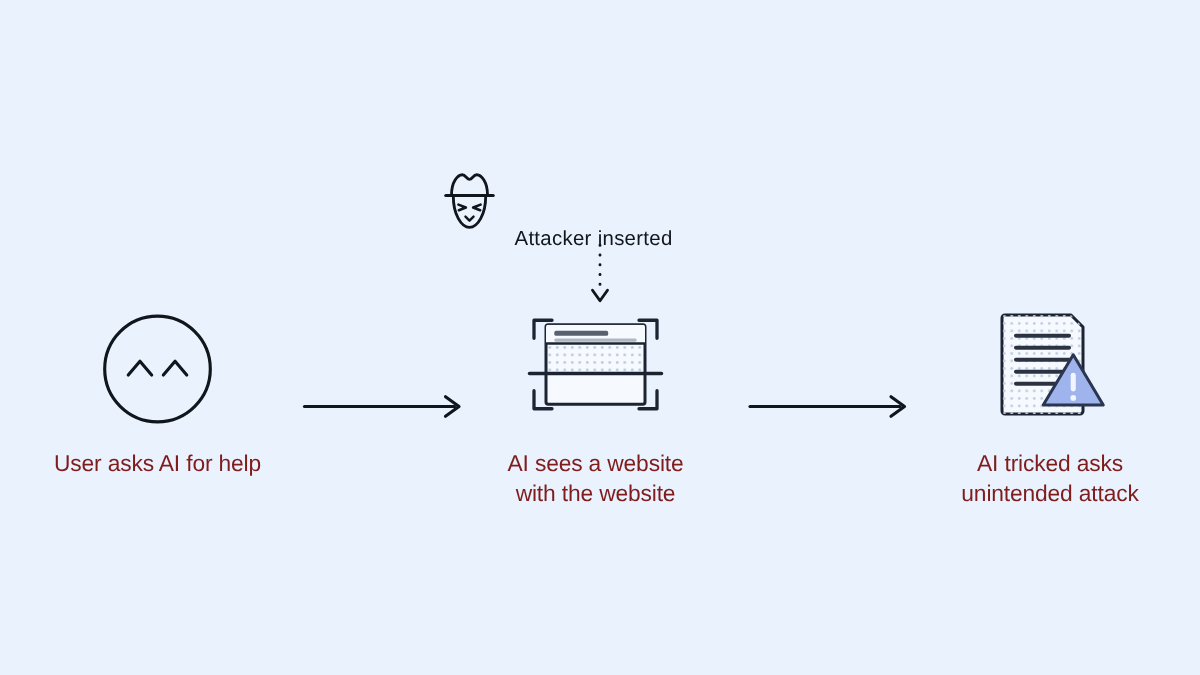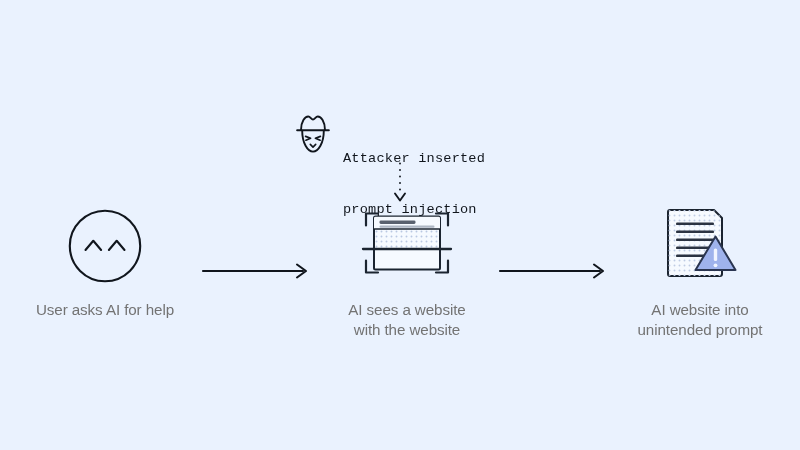--- a/index.html
+++ b/index.html
@@ -26,55 +26,55 @@
   
   #attacker-note {
     left: 292px;
     top: 113px;
     display: flex;
     align-items: flex-start;
     gap: 9px;
   }
   #attacker-icon { flex: 0 0 auto; }
   #attacker-text {
-    font-family: Liberation Mono, monospace;
+    font-family: Liberation Sans, sans-serif;
     font-size: 13.6px;
     line-height: 17px;
     color: #11161d;
     letter-spacing: 0.2px;
     white-space: pre;
     padding-top: 3px;
     font-weight: 500;
   }
   #attacker-text .ln { display: block; }
 
   
   .stage {
     position: absolute;
     top: 206px;
     width: 230px;
     display: flex;
     flex-direction: column;
     align-items: center;
   }
   #stage-user     { left: -10px; }
-  #stage-website  { left: 292px; }
+  #stage-website  { left: 282px; }
   #stage-outcome  { left: 585px; }
 
   .stage-icon {
     height: 80px;
     display: flex;
     align-items: center;
     justify-content: center;
   }
   .stage-caption {
     margin-top: 14px;
     font-size: 15.2px;
     line-height: 20px;
-    color: #737373;
+    color: #7f1d1d;
     text-align: center;
     font-weight: 400;
     letter-spacing: -0.1px;
   }
   .stage-caption .ln { display: block; }
 
   
   #arrow-user-to-website  { left: 195px; top: 258px; }
   #arrow-website-to-outcome { left: 492px; top: 258px; }
   #injection-arrow { left: 386px; top: 162px; }
@@ -97,21 +97,20 @@
 
         <path d="M13.6 23.4 L18.6 25.3 L13.9 27.2" stroke="#11161d" stroke-width="1.7" stroke-linecap="round" stroke-linejoin="round" fill="none"></path>
         <path d="M28.4 23.4 L23.4 25.3 L28.1 27.2" stroke="#11161d" stroke-width="1.7" stroke-linecap="round" stroke-linejoin="round" fill="none"></path>
 
         <path d="M18.3 31.4 L21 34.1 L23.7 31.4" stroke="#11161d" stroke-width="1.6" stroke-linecap="round" stroke-linejoin="round" fill="none"></path>
       </svg>
     </span>
 
     <span id="attacker-text">
       <span class="ln">Attacker inserted</span>
-      <span class="ln">prompt injection</span>
     </span>
   </div>
 
   <div id="injection-arrow" class="abs">
     <svg width="28" height="46" viewBox="0 0 28 46" fill="none" xmlns="http://www.w3.org/2000/svg">
       <line x1="14" y1="1.5" x2="14" y2="32" stroke="#11161d" stroke-width="1.9" stroke-linecap="round" stroke-dasharray="0.1 6.4"></line>
       <path d="M9 31.5 L14 38.5 L19 31.5" stroke="#11161d" stroke-width="1.9" stroke-linecap="round" stroke-linejoin="round" fill="none"></path>
     </svg>
   </div>
 
@@ -202,18 +201,18 @@
           <rect x="23" y="42.5" width="38" height="2.6" rx="1.2" fill="#2b3342"></rect>
           <rect x="23" y="50.5" width="30" height="2.6" rx="1.2" fill="#2b3342"></rect>
         </g>
 
         <path d="M62.5 32.5 L82.5 66 L42.5 66 Z" fill="#9fb3ec" stroke="#2a3550" stroke-width="2" stroke-linejoin="round"></path>
         <rect x="60.8" y="44.5" width="3.4" height="12.5" rx="1.6" fill="#f1f5ff"></rect>
         <circle cx="62.5" cy="61.3" r="1.9" fill="#f1f5ff"></circle>
       </svg>
     </div>
     <div class="stage-caption">
-      <span class="ln">AI website into</span>
-      <span class="ln">unintended prompt</span>
+      <span class="ln">AI tricked asks</span>
+      <span class="ln">unintended attack</span>
     </div>
   </div>
 
 </div>
 
 </body></html>

